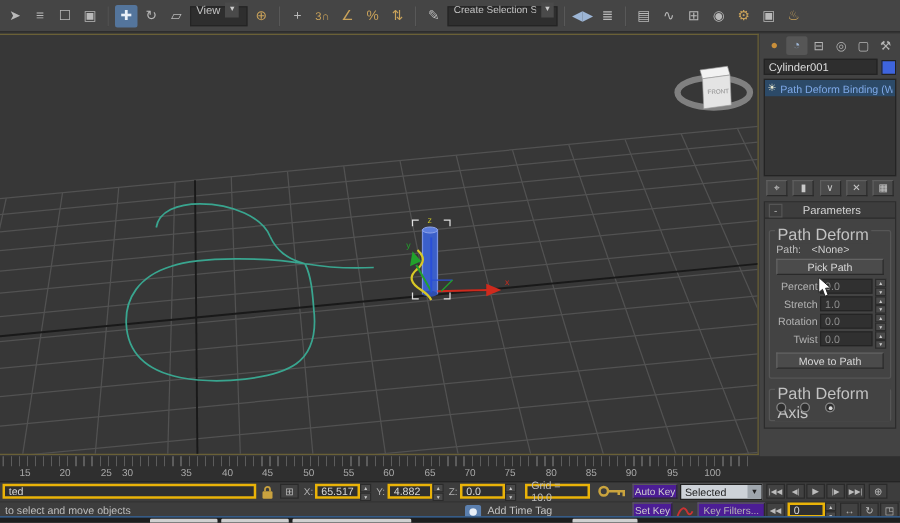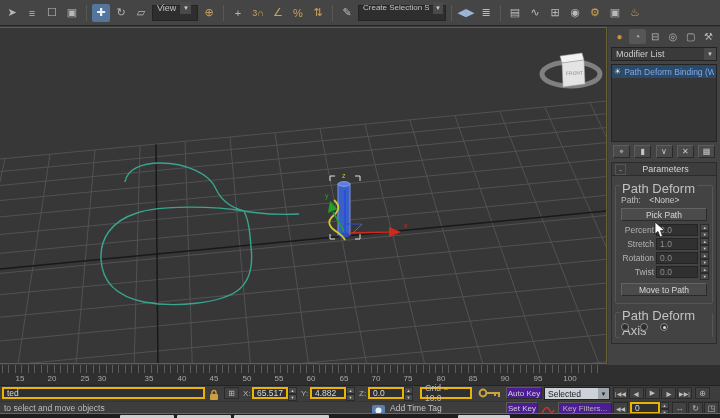--- a/index.html
+++ b/index.html
@@ -212,25 +212,25 @@
 <div class="cpanel">
   <div class="ctabs">
     <span class="ctab" style="color:#c98f3a">●</span>
     <span class="ctab active" style="color:#9db6d6">◔</span>
     <span class="ctab">⊟</span>
     <span class="ctab">◎</span>
     <span class="ctab">▢</span>
     <span class="ctab">⚒</span>
   </div>
 
-
-  <div class="modlist">
-    <span class="lbl">Modifier List</span>
-    <span class="arrowbox">▼</span>
-  </div>
+  <div class="namerow">
+    <div class="namefield">Cylinder001</div>
+    <div class="swatch"></div>
+  </div>
+
 
   <div class="stack">
     <div class="stackrow sel">
       <span class="bulb">☀</span>
       <span style="white-space:nowrap;overflow:hidden;font-size:8.5px">Path Deform Binding (WS</span>
     </div>
   </div>
 
   <div class="stackbtns">
     <span class="sbtn">⌖</span>

